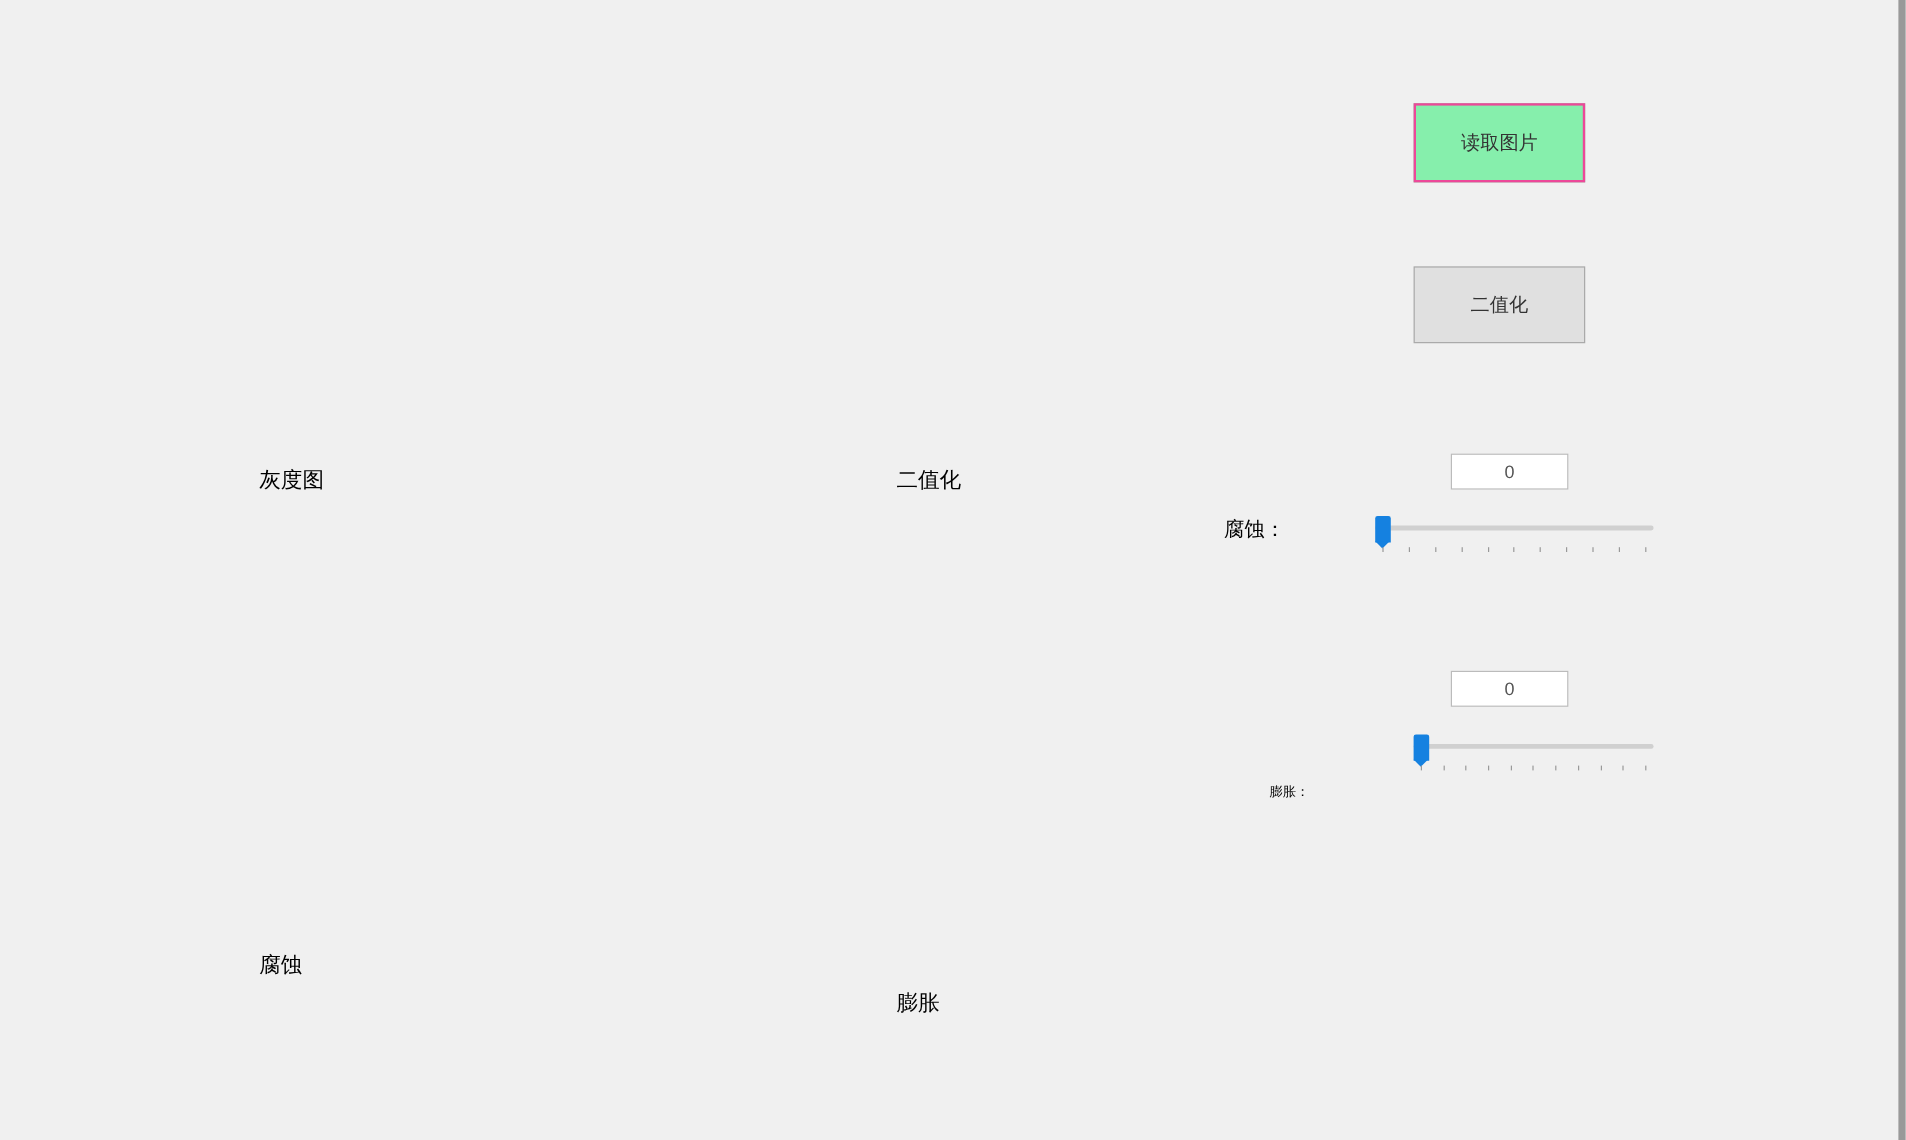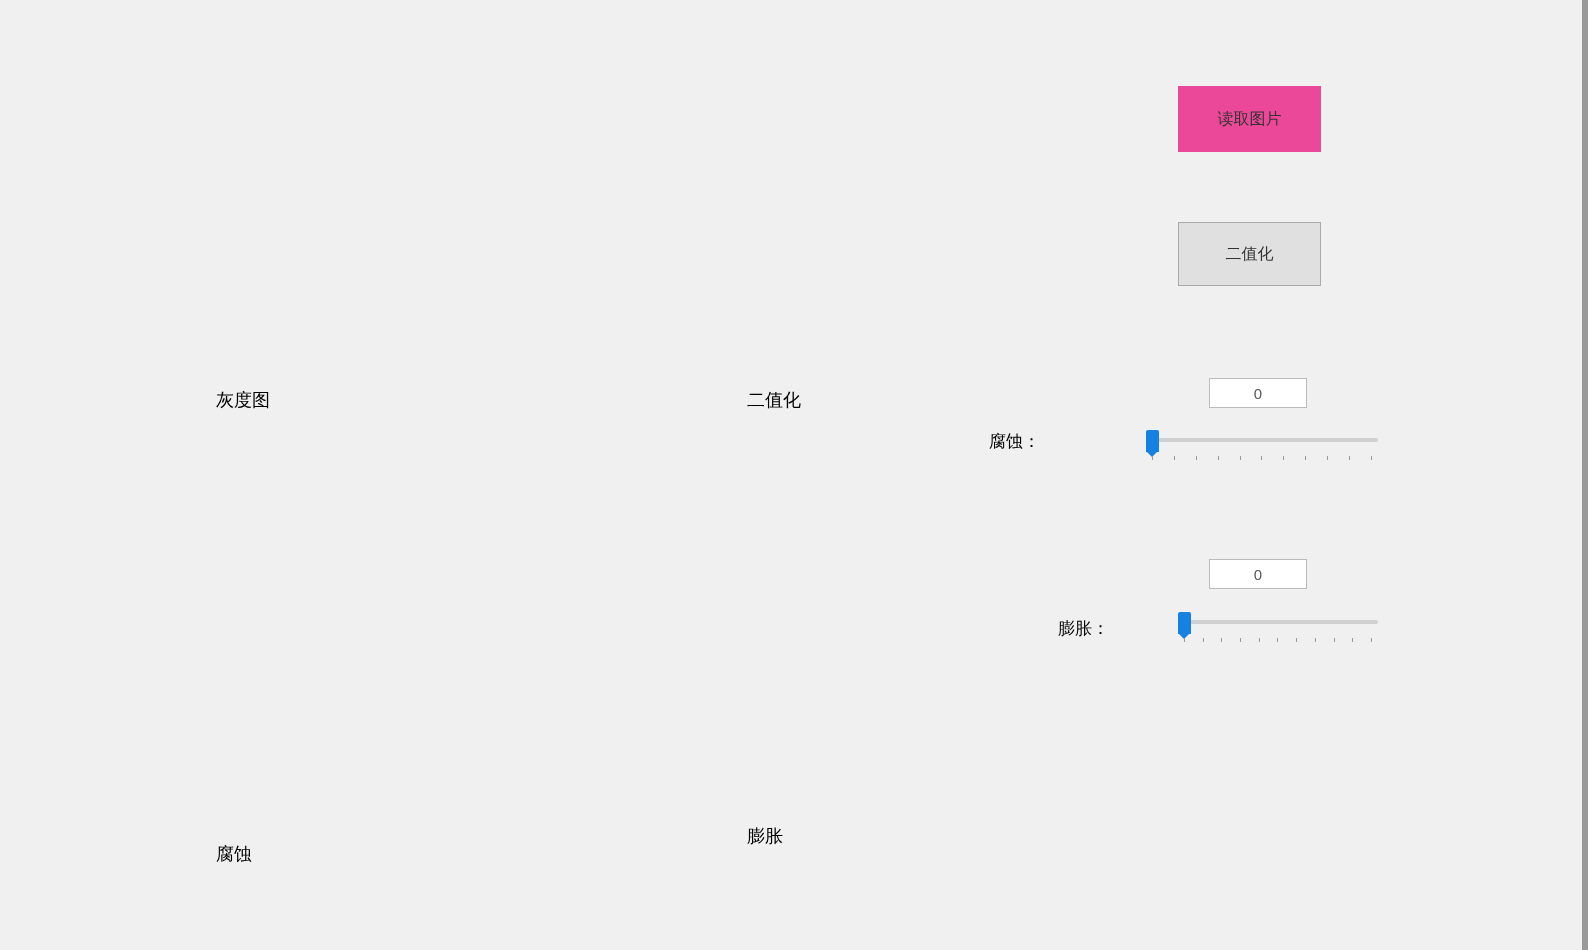--- a/index.html
+++ b/index.html
@@ -26,21 +26,21 @@
       align-items: center;
       justify-content: center;
       font-size: 16px;
       background: #e0e0e0;
       border: 1px solid #aaa;
       cursor: pointer;
       color: #333;
     }
     .btn-primary {
       border: 2px solid #ec4899;
-      background: #ec4899;
+      background: #86efac;
       font-family: Liberation Serif, serif;
     }
     .btn-read {
       position: absolute;
       top: 86px;
       left: 1178px;
       width: 143px;
       height: 66px;
     }
     .btn-binarize {
@@ -57,36 +57,36 @@
     }
     .label-gray {
       top: 388px;
       left: 216px;
     }
     .label-binary {
       top: 388px;
       left: 747px;
     }
     .label-erode-bottom {
-      top: 842px;
+      top: 792px;
       left: 216px;
     }
     .label-dilate-bottom {
       top: 824px;
       left: 747px;
     }
     .label-erode-slider {
       top: 430px;
-      left: 989px;
+      left: 1020px;
       font-size: 17px;
     }
     .label-dilate-slider {
-      top: 617px;
+      top: 652px;
       left: 1058px;
-      font-size: 17px;
+      font-size: 11px;
     }
     .value-box {
       position: absolute;
       width: 98px;
       height: 30px;
       border: 1px solid #bbb;
       background: #fff;
       display: flex;
       align-items: center;
       justify-content: center;

